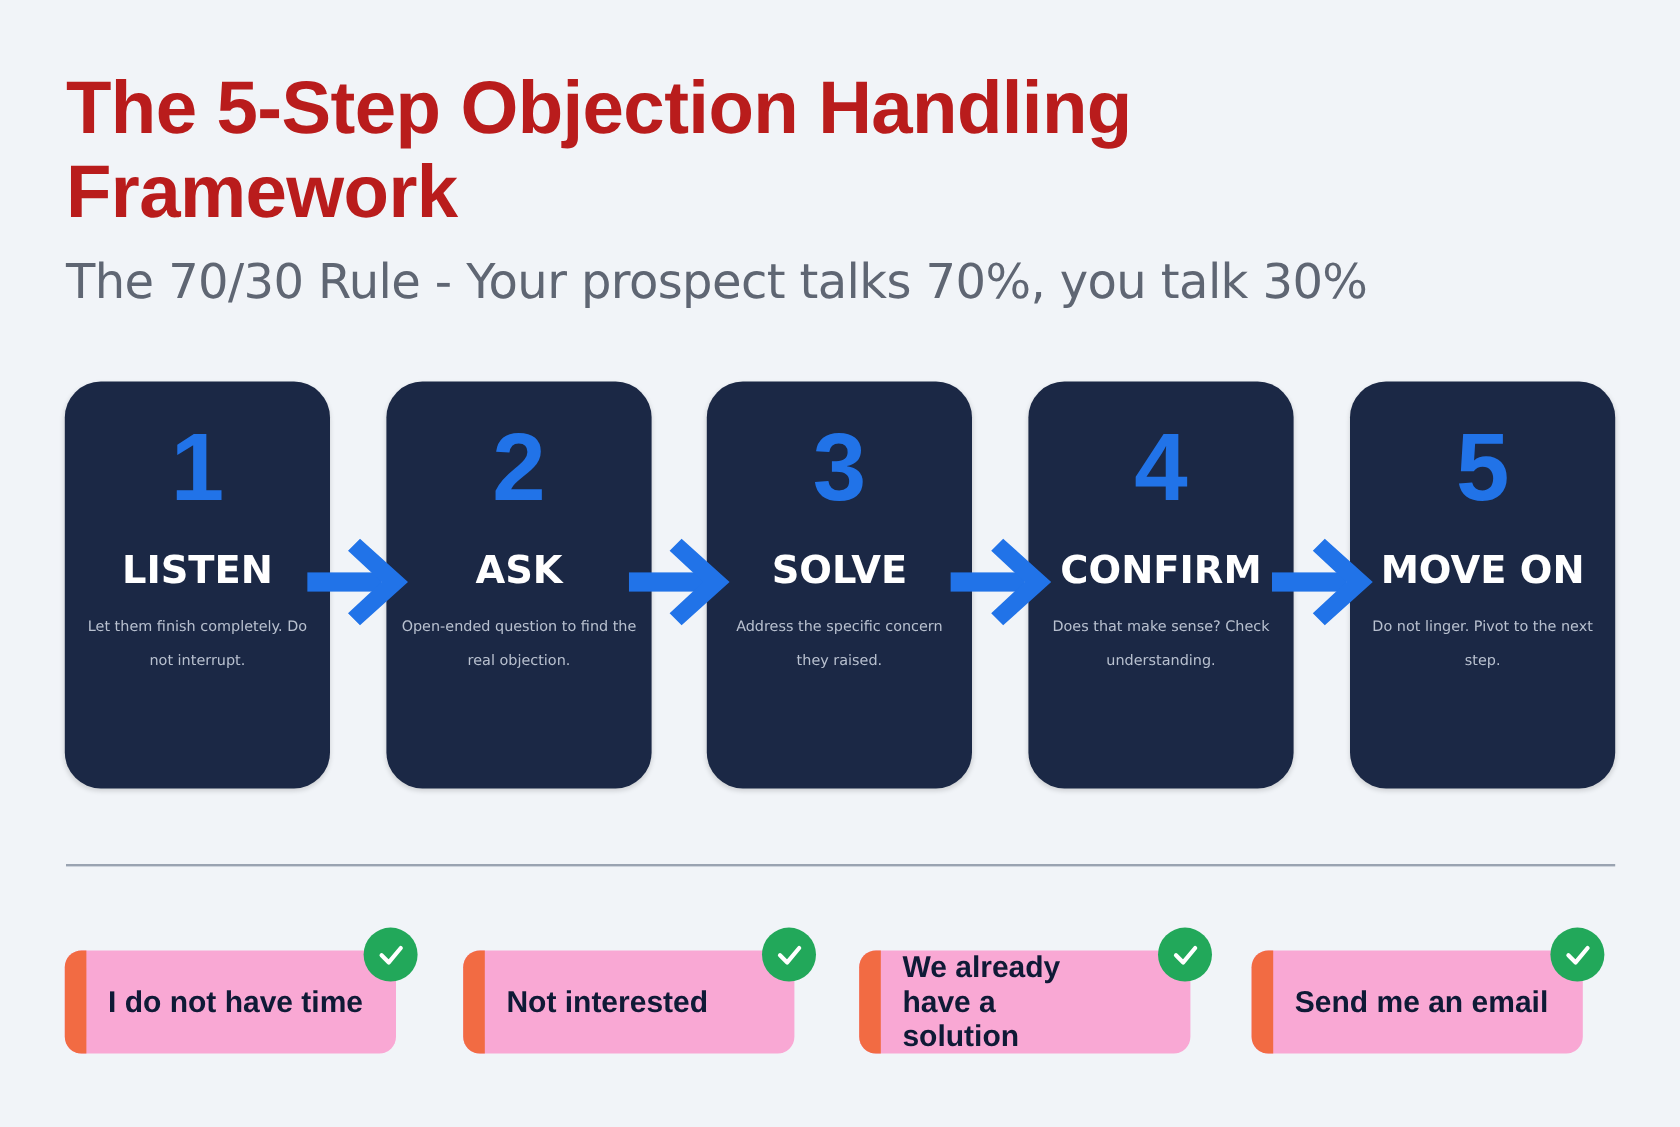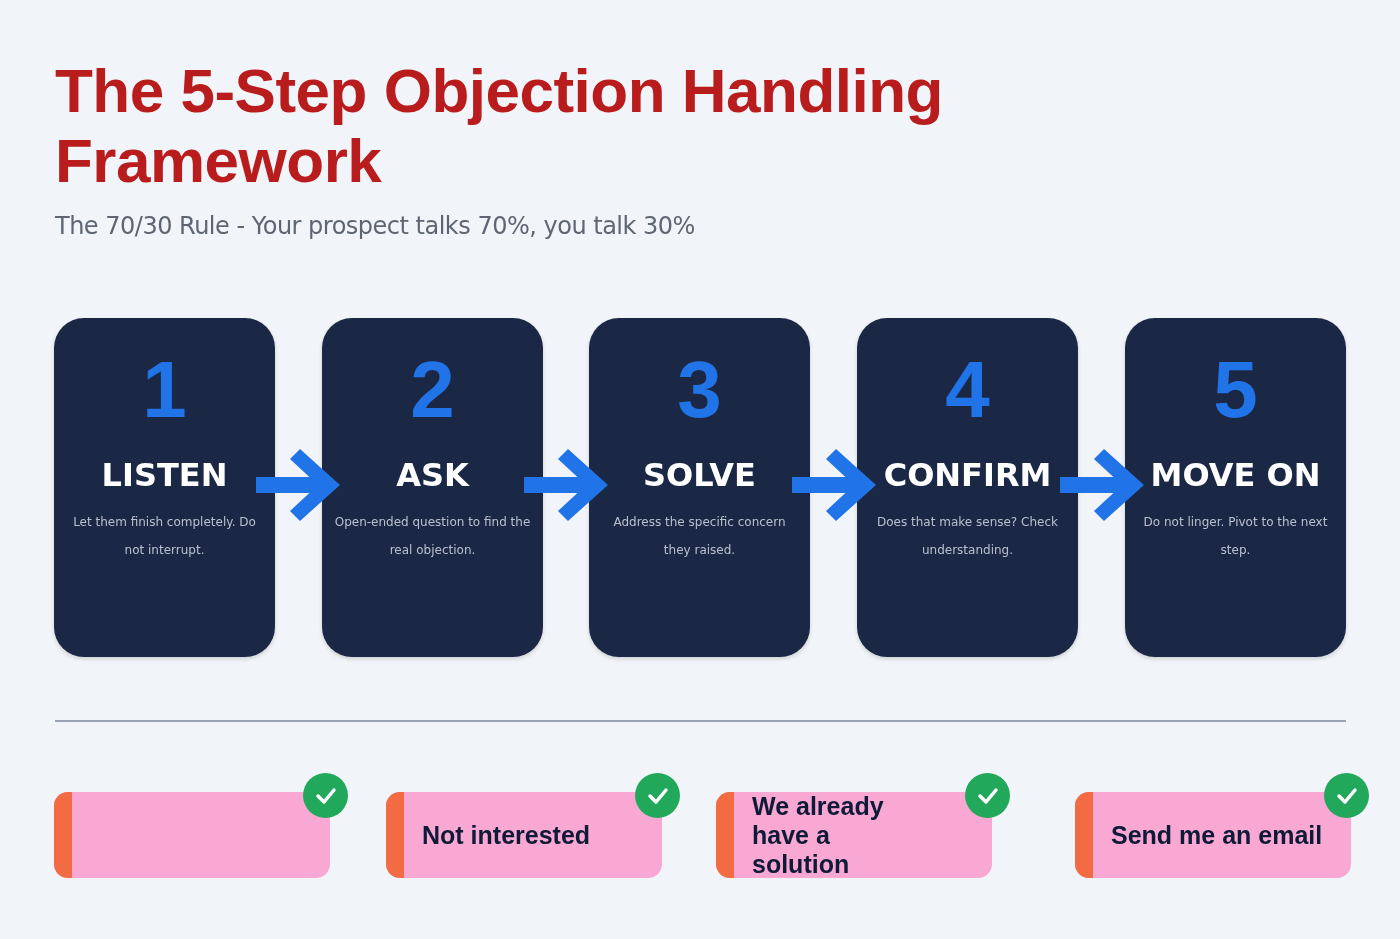--- a/index.html
+++ b/index.html
@@ -6,21 +6,21 @@
   body {
     width:1400px; height:939px; background:#f1f4f8; position:relative; overflow:hidden;
     font-family:"Liberation Sans", sans-serif;
   }
   .title {
     position:absolute; left:55px; top:56px; width:1000px;
     font-size:62px; line-height:70px; font-weight:bold; color:#b91c1c; letter-spacing:-0.5px;
   }
   .subtitle {
     position:absolute; left:55px; top:212px;
-    font-size:24px; color:#5f6673; font-family:"DejaVu Sans", sans-serif; letter-spacing:-0.5px;
+    font-size:40px; color:#5f6673; font-family:"DejaVu Sans", sans-serif; letter-spacing:-0.5px;
   }
   .step {
     position:absolute; top:318px; width:221px; height:339px;
     background:#1b2845; border-radius:30px; text-align:center; color:#fff;
     box-shadow:0 2px 4px rgba(0,0,0,0.15);
   }
   .step .num {
     margin-top:30px; font-size:80px; line-height:84px; font-weight:bold; color:#2173e8;
   }
   .step .label {
@@ -97,20 +97,21 @@
 </svg>
 <svg class="arrow" style="left:1060px;" viewBox="0 0 86 80">
   <rect x="0" y="32" width="62" height="16" fill="#2173e8"></rect>
   <polygon points="44,4 84,40 44,76 34,66 62,40 34,14" fill="#2173e8"></polygon>
 </svg>
 
 <div class="divider"></div>
 
 <div class="obj" style="left:54px;">
   <div class="bar"></div>
+  <div class="text">I do not have time</div>
   <div class="check">
     <svg width="24" height="24" viewBox="0 0 24 24">
         <polyline points="4,12 10,18 20,6" fill="none" stroke="#fff" stroke-width="3.5" stroke-linecap="round" stroke-linejoin="round"></polyline>
       </svg>
   </div>
 </div>
 <div class="obj" style="left:386px;">
   <div class="bar"></div>
   <div class="text">Not interested</div>
   <div class="check">
@@ -121,21 +122,21 @@
 </div>
 <div class="obj" style="left:716px;">
   <div class="bar"></div>
   <div class="text" style="width:180px;">We already have a solution</div>
   <div class="check">
     <svg width="24" height="24" viewBox="0 0 24 24">
         <polyline points="4,12 10,18 20,6" fill="none" stroke="#fff" stroke-width="3.5" stroke-linecap="round" stroke-linejoin="round"></polyline>
       </svg>
   </div>
 </div>
-<div class="obj" style="left:1043px;margin-left:32px;">
+<div class="obj" style="left:1043px;">
   <div class="bar"></div>
   <div class="text">Send me an email</div>
   <div class="check">
     <svg width="24" height="24" viewBox="0 0 24 24">
         <polyline points="4,12 10,18 20,6" fill="none" stroke="#fff" stroke-width="3.5" stroke-linecap="round" stroke-linejoin="round"></polyline>
       </svg>
   </div>
 </div>
 
 </body></html>

